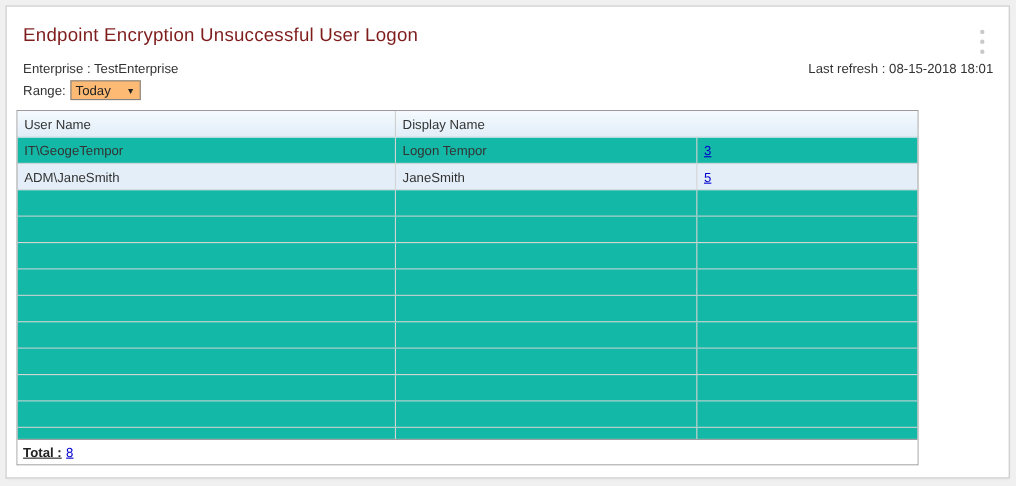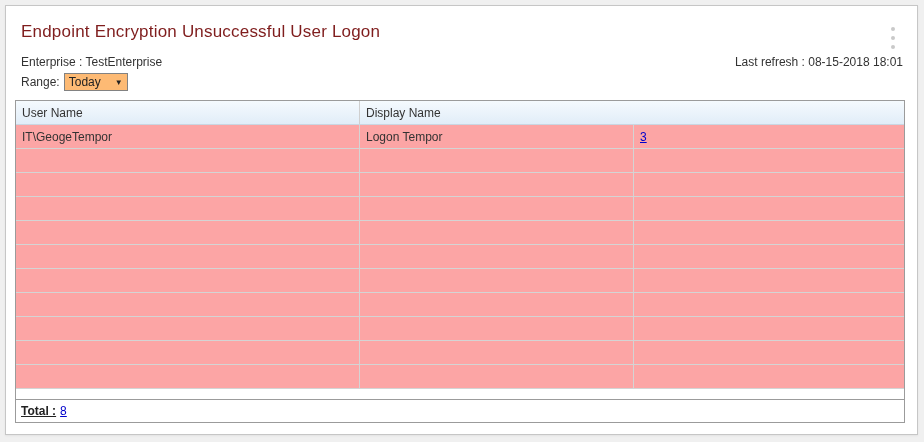--- a/index.html
+++ b/index.html
@@ -80,21 +80,21 @@
     font-size: 8px;
     color: #222;
     margin-left: 4px;
   }
   .meta-right {
     line-height: 15px;
     white-space: nowrap;
   }
   .grid {
     margin: 9px 14px 0 9px;
-    width: 890px;
+    width: 820px;
     border: 1px solid #9b9b9b;
     box-sizing: border-box;
     font-size: 12px;
     color: #333;
   }
   .thead {
     display: grid;
     grid-template-columns: 344px 274px 270px;
     background: linear-gradient(#f5fafe, #e1edf8);
     border-bottom: 1px solid #c9d6e2;
@@ -114,21 +114,21 @@
   .tbody {
     height: 274px;
     overflow: hidden;
   }
   .tr {
     display: grid;
     grid-template-columns: 344px 274px 270px;
     height: 24px;
     box-sizing: border-box;
     border-bottom: 1px solid #d4d4d4;
-    background: #fca5a5;
+    background: #14b8a6;
   }
   .tr.alt { background: #e4eef8; }
   .td {
     padding-left: 6px;
     display: flex;
     align-items: center;
     border-right: 1px solid #d4d4d4;
     box-sizing: border-box;
     overflow: hidden;
     white-space: nowrap;
@@ -183,20 +183,27 @@
         <div class="th">Display Name</div>
       </div>
       <div class="tbody" id="tbody">
           <div class="tr">
             <div class="td">IT\GeogeTempor</div>
             <div class="td">Logon Tempor</div>
             <div class="td">
               <a class="evt-link">3</a>
             </div>
           </div>
+          <div class="tr alt">
+            <div class="td">ADM\JaneSmith</div>
+            <div class="td">JaneSmith</div>
+            <div class="td">
+              <a class="evt-link">5</a>
+            </div>
+          </div>
           <div class="tr">
             <div class="td"></div>
             <div class="td"></div>
             <div class="td"></div>
           </div>
           <div class="tr">
             <div class="td"></div>
             <div class="td"></div>
             <div class="td"></div>
           </div>

